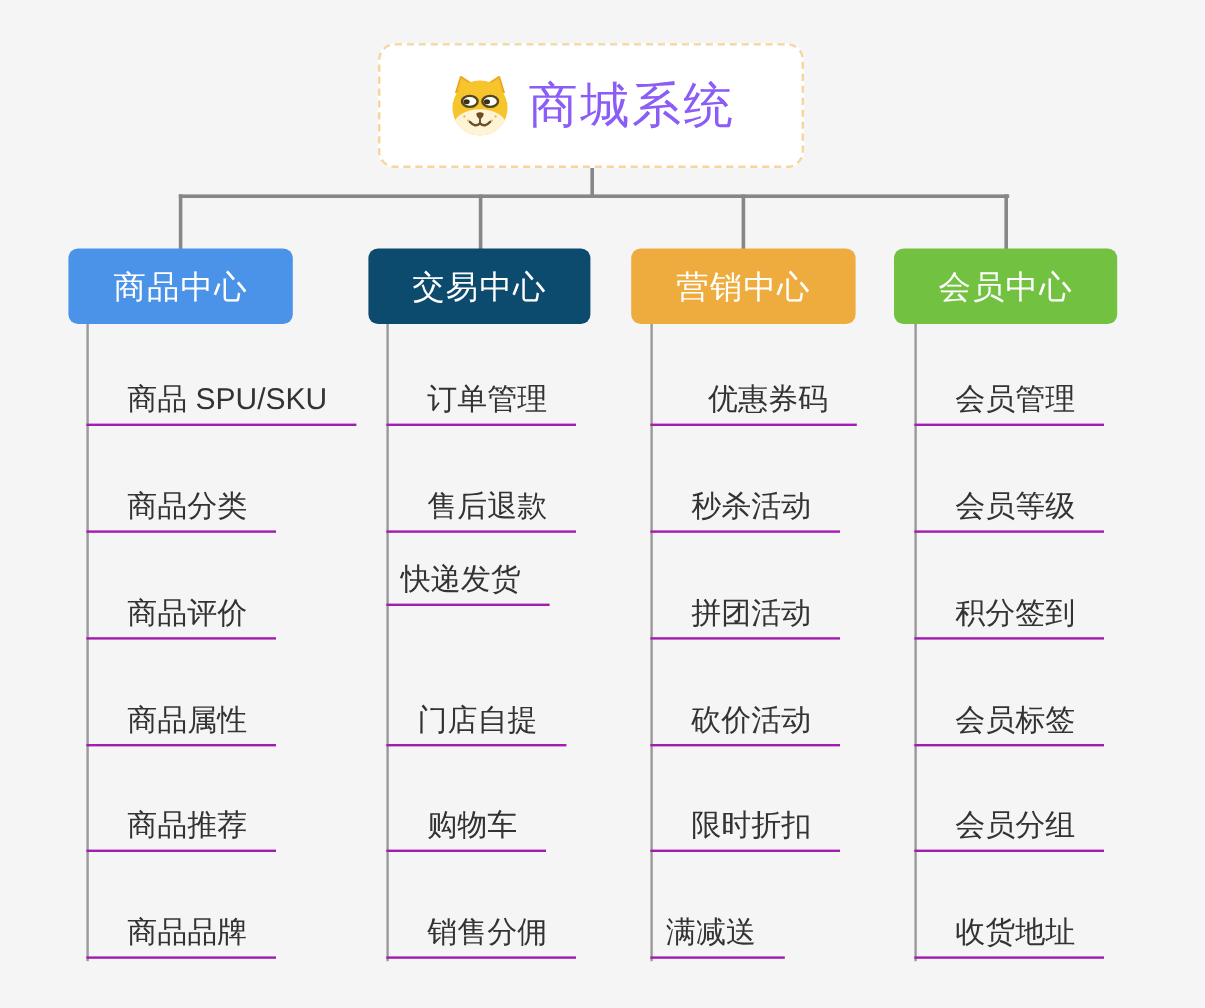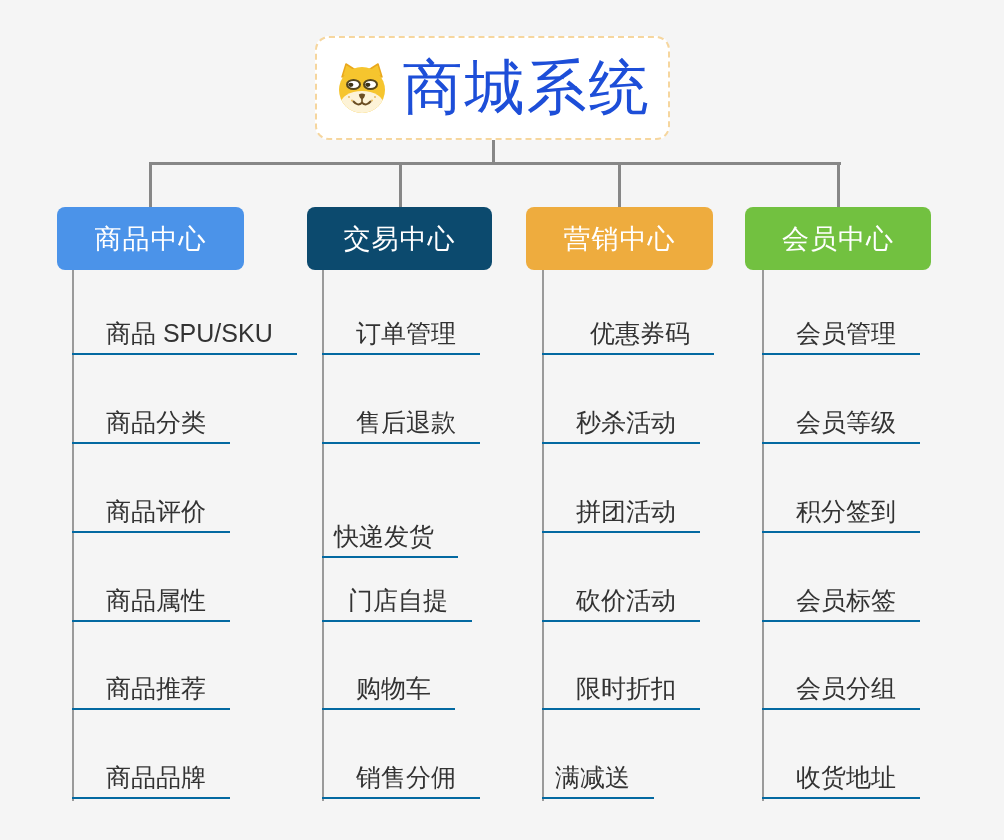--- a/index.html
+++ b/index.html
@@ -24,22 +24,22 @@
     box-sizing: border-box;
     background: #ffffff;
     border: 2px dashed #f6d69e;
     border-radius: 14px;
     display: flex;
     align-items: center;
     justify-content: center;
     gap: 14px;
   }
   .root-title {
-    font-size: 60px;
-    color: #1d4ed8;
+    font-size: 41px;
+    color: #8b5cf6;
     letter-spacing: 2px;
     white-space: nowrap;
   }
   .doge { width: 54px; height: 50px; display: block; }
 
   
   .conn {
     position: absolute;
     background: #878787;
   }
@@ -67,21 +67,21 @@
     cursor: default;
   }
 
   
   .leaf-node {
     position: absolute;
     padding: 0 24px 6px 34px;
     font-size: 25px;
     line-height: 28px;
     color: #333333;
-    border-bottom: 2px solid #0369a1;
+    border-bottom: 2px solid #a21caf;
     white-space: nowrap;
   }
 </style>
 </head>
 <body>
 
 <div class="canvas">
 
   <div class="root-node">
     <svg class="doge" viewBox="0 0 54 50">
@@ -130,21 +130,21 @@
 
   <div class="leaf-node" style="left:72px; top:319px;">商品 SPU/SKU</div>
   <div class="leaf-node" style="left:72px; top:408px;">商品分类</div>
   <div class="leaf-node" style="left:72px; top:497px;">商品评价</div>
   <div class="leaf-node" style="left:72px; top:586px;">商品属性</div>
   <div class="leaf-node" style="left:72px; top:674px;">商品推荐</div>
   <div class="leaf-node" style="left:72px; top:763px;">商品品牌</div>
 
   <div class="leaf-node" style="left:322px; top:319px;">订单管理</div>
   <div class="leaf-node" style="left:322px; top:408px;">售后退款</div>
-  <div class="leaf-node" style="left:322px; top:522px;padding-left:12px;">快递发货</div>
+  <div class="leaf-node" style="left:322px; top:469px;padding-left:12px;">快递发货</div>
   <div class="leaf-node" style="left:322px; top:586px;padding-left:26px;">门店自提</div>
   <div class="leaf-node" style="left:322px; top:674px;">购物车</div>
   <div class="leaf-node" style="left:322px; top:763px;">销售分佣</div>
 
   <div class="leaf-node" style="left:542px; top:319px;padding-left:48px;">优惠券码</div>
   <div class="leaf-node" style="left:542px; top:408px;">秒杀活动</div>
   <div class="leaf-node" style="left:542px; top:497px;">拼团活动</div>
   <div class="leaf-node" style="left:542px; top:586px;">砍价活动</div>
   <div class="leaf-node" style="left:542px; top:674px;">限时折扣</div>
   <div class="leaf-node" style="left:542px; top:763px;padding-left:13px;">满减送</div>

